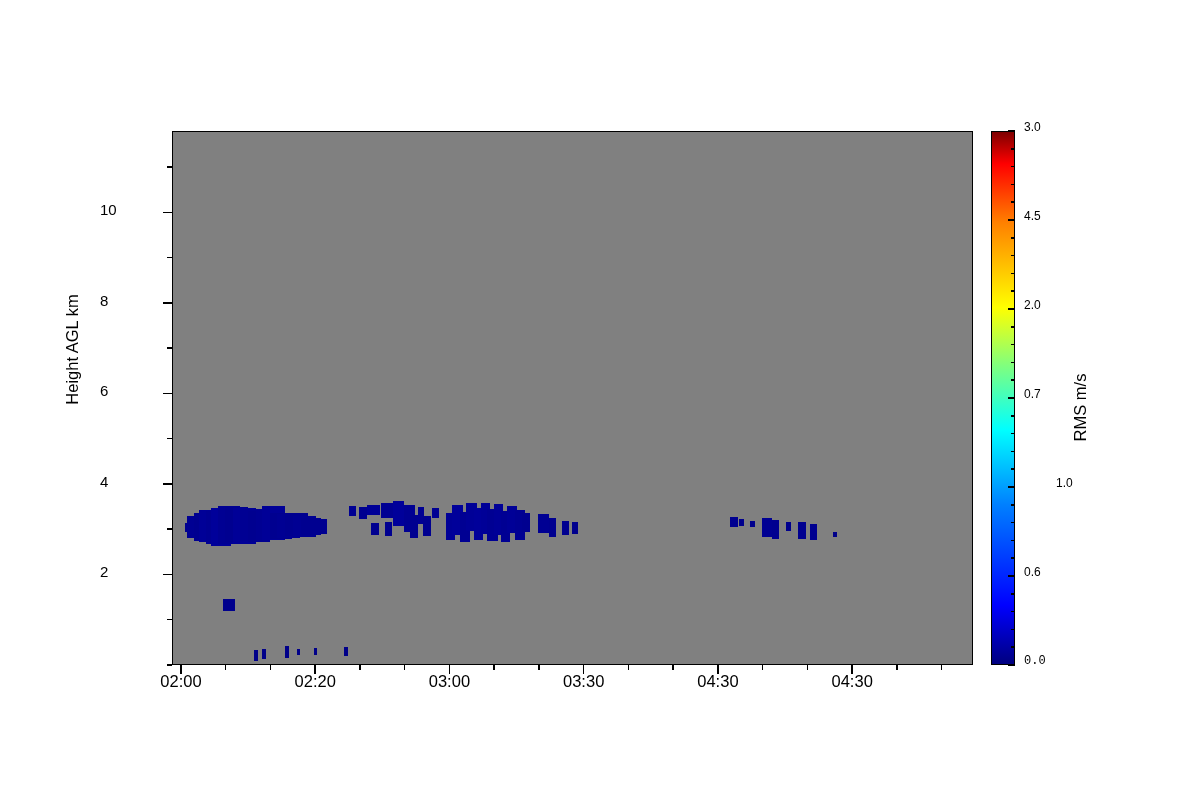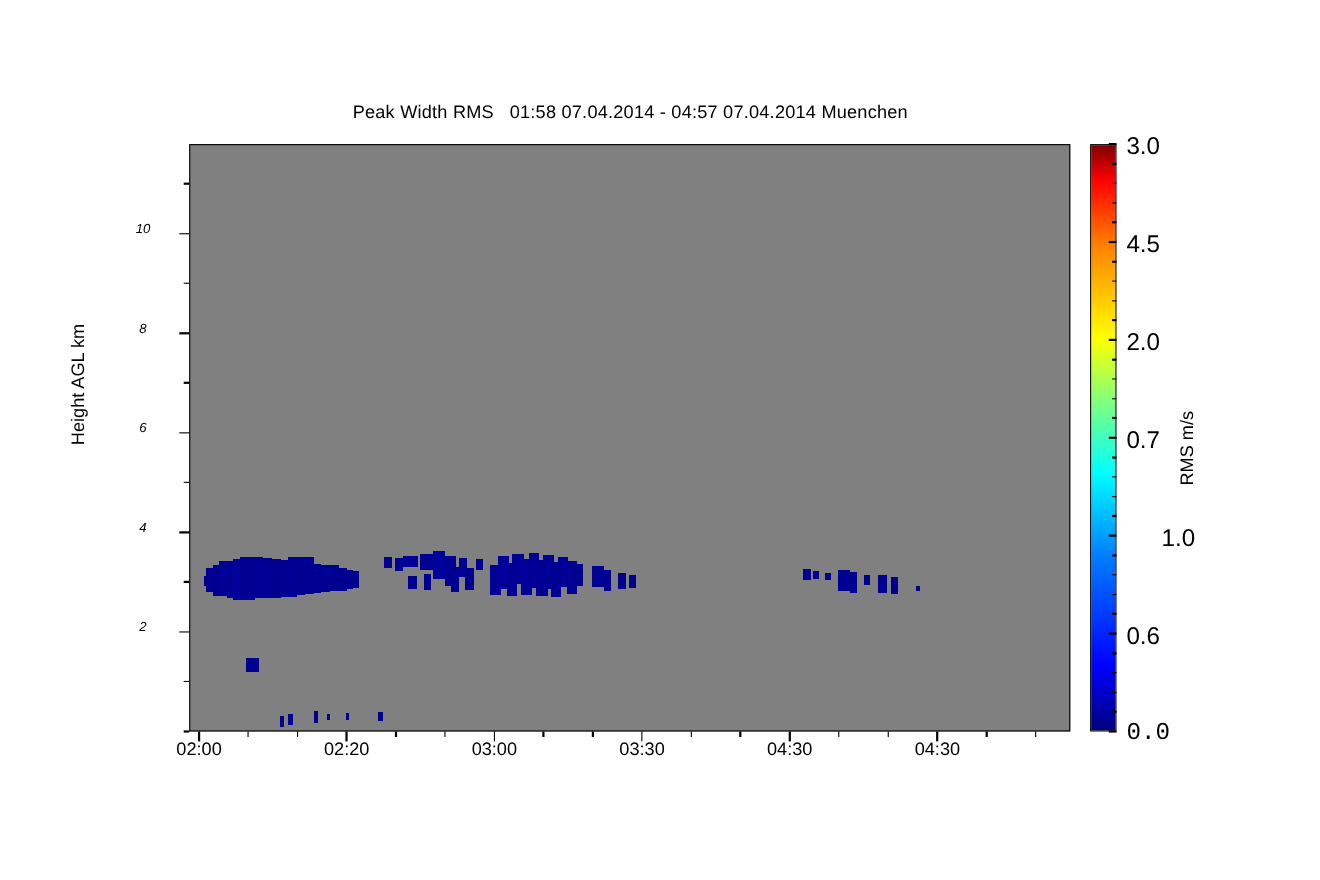--- a/index.html
+++ b/index.html
@@ -72,27 +72,26 @@
     position: absolute;
     font-size: 16.5px;
     text-align: center;
     width: 90px;
     margin-left: -45px;
     top: 672px;
     white-space: nowrap;
   }
   .yticklabel {
     position: absolute;
-    font-size: 12px;
-    text-align: center;
+    font-size: 15px;
+    text-align: left;
     width: 60px;
     left: 100px;
     margin-top: -11px;
     white-space: nowrap;
-    font-style: italic;
   }
 
   
   #xlabel {
     position: absolute;
     left: 172px;
     top: 698px;
     width: 801px;
     text-align: center;
     font-size: 16.5px;
@@ -134,42 +133,41 @@
     position: absolute;
     background: #000000;
     left: 1015px;
     height: 1.5px;
   }
   .cbtick-major { width: 7px; }
   .cbtick-minor { width: 4px; }
   .cbticklabel {
     position: absolute;
     left: 1024px;
-    font-size: 22px;
+    font-size: 12px;
     margin-top: -11px;
     white-space: nowrap;
   }
   #cblabel {
     position: absolute;
     left: 980px;
     top: 398px;
     width: 200px;
     text-align: center;
     font-size: 16.5px;
     transform: rotate(-90deg);
     transform-origin: center center;
     white-space: nowrap;
   }
 </style>
 </head>
 <body>
 
 <div id="figure">
 
-  <div id="plot-title">Peak Width RMS   01:58 07.04.2014 - 04:57 07.04.2014 Muenchen</div>
 
   <div id="axes">
     <svg id="data-layer" viewBox="0 0 801 534" preserveAspectRatio="none">
         <rect x="12.16" y="392.81" width="8.86" height="9.05" fill="rgb(0,0,144)"></rect>
         <rect x="14.31" y="385.57" width="16.11" height="21.72" fill="rgb(0,0,147)"></rect>
         <rect x="21.02" y="382.85" width="17.45" height="28.06" fill="rgb(0,0,144)"></rect>
         <rect x="26.39" y="379.23" width="18.79" height="32.58" fill="rgb(0,0,151)"></rect>
         <rect x="33.11" y="380.14" width="18.79" height="33.49" fill="rgb(0,0,147)"></rect>
         <rect x="38.48" y="377.42" width="20.14" height="38.01" fill="rgb(0,0,154)"></rect>
         <rect x="45.19" y="375.61" width="21.48" height="38.01" fill="rgb(0,0,147)"></rect>

